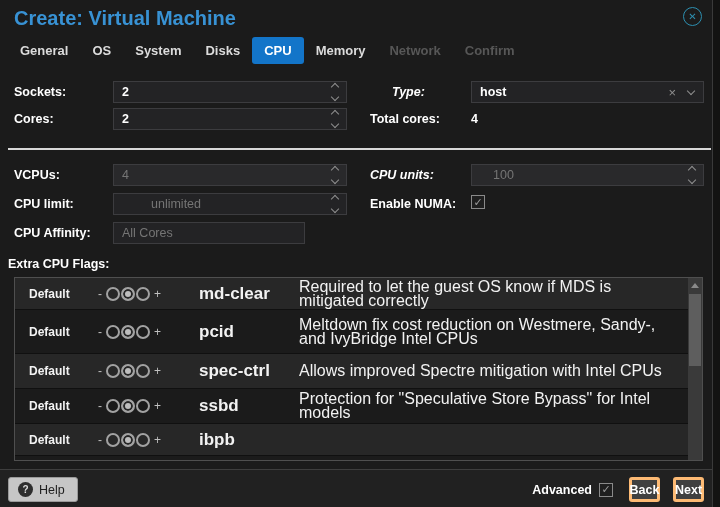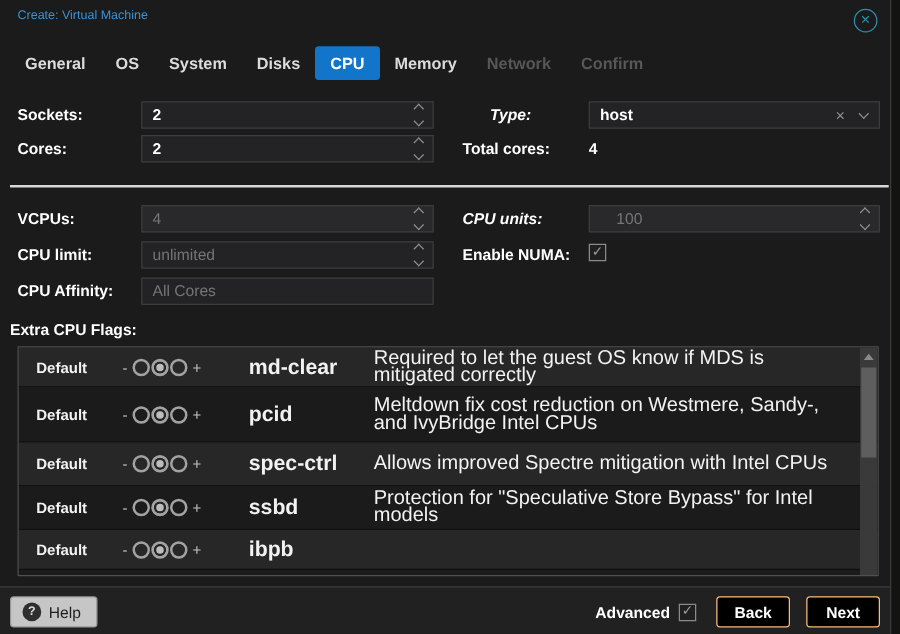--- a/index.html
+++ b/index.html
@@ -2,21 +2,21 @@
 <html><head>
 <meta charset="utf-8">
 <style>
   * { margin:0; padding:0; box-sizing:border-box; }
   html,body { width:720px; height:507px; background:#131312; overflow:hidden;
               font-family:"Liberation Sans","DejaVu Sans",sans-serif; }
   .dialog { position:absolute; left:0; top:0; width:713px; height:507px;
             background:#1b1b1b; border-right:1px solid #3a3a3a; }
 
   
-  .title { position:absolute; left:14px; top:7px; font-size:10px; font-weight:normal; color:#3892d4; }
+  .title { position:absolute; left:14px; top:7px; font-size:20px; font-weight:bold; color:#3892d4; }
   .close { position:absolute; right:10px; top:7px; width:19px; height:19px; border:1px solid #2d8fb0;
            border-radius:50%; color:#2d8fb0; font-size:10px; display:flex; align-items:center;
            justify-content:center; cursor:pointer; }
 
   
   .tabbar { position:absolute; left:8px; top:37px; display:flex; }
   .tab { padding:6px 12px; font-size:13px; font-weight:bold; color:#dcdcdc; border-radius:3px; cursor:pointer; }
   .tab.active { background:#1375c9; color:#fff; }
   .tab.disabled { color:#575757; cursor:default; }
 
@@ -70,21 +70,21 @@
   .footer { position:absolute; left:0; right:0; bottom:0; height:38px; background:#212121;
             border-top:1px solid #3e3e3e; }
   .help-btn { position:absolute; left:8px; top:7px; height:25px; padding:0 12px 0 9px; background:#c6c6c6;
               border:1px solid #9a9a9a; border-radius:3px; display:flex; align-items:center; gap:6px;
               font-size:12.5px; color:#1e1e1e; cursor:pointer; }
   .q-icon { width:15px; height:15px; border-radius:50%; background:#2e2e2e; color:#ddd;
             font-size:10px; font-weight:bold; display:flex; align-items:center; justify-content:center; }
   .footer-right { position:absolute; right:8px; top:7px; display:flex; align-items:center; }
   .adv-label { font-size:12.5px; font-weight:bold; color:#fff; margin-right:7px; }
   .adv-check { position:static; width:14px; height:14px; margin-right:16px; }
-  .btn-blue { width:59px; height:25px; background:#000000; border:1px solid #fdba74; border-radius:3px;
+  .btn-blue { width:31px; height:25px; background:#404040; border:3px solid #fdba74; border-radius:3px;
               color:#fff; font-size:12.5px; font-weight:bold; display:flex; align-items:center;
               justify-content:center; cursor:pointer; }
   .btn-blue + .btn-blue { margin-left:13px; }
 </style>
 </head>
 <body>
 
 <div class="dialog">
 
   <span class="title">Create: Virtual Machine</span>
@@ -136,30 +136,30 @@
   <span class="lbl" style="left:14px; top:168px;">VCPUs:</span>
   <div class="field dim" style="left:113px; top:164px; width:234px;">
     <input type="text" disabled="" placeholder="4" style="">
     <span class="spin">
         <span class="chev up"></span>
         <span class="chev down"></span>
       </span>
   </div>
 
   <span class="lbl" style="left:14px; top:197px;">CPU limit:</span>
-  <div class="field ghost" style="left:113px; top:193px; width:234px;">
+  <div class="field ghost" style="left:113px; top:193px; width:234px;padding-left:29px;">
     <input type="text" placeholder="unlimited" style="">
     <span class="spin">
         <span class="chev up"></span>
         <span class="chev down"></span>
       </span>
   </div>
 
   <span class="lbl" style="left:14px; top:226px;">CPU Affinity:</span>
-  <div class="field ghost" style="left:113px; top:222px; width:234px;">
+  <div class="field ghost" style="left:113px; top:222px; width:192px;">
     <input type="text" placeholder="All Cores" style="">
   </div>
 
   <span class="lbl" style="left:370px; top:168px;font-style:italic;">CPU units:</span>
   <div class="field dim" style="left:471px; top:164px; width:233px;padding-left:13px;">
     <input type="text" disabled="" placeholder="100" style="">
     <span class="spin">
         <span class="chev up"></span>
         <span class="chev down"></span>
       </span>

